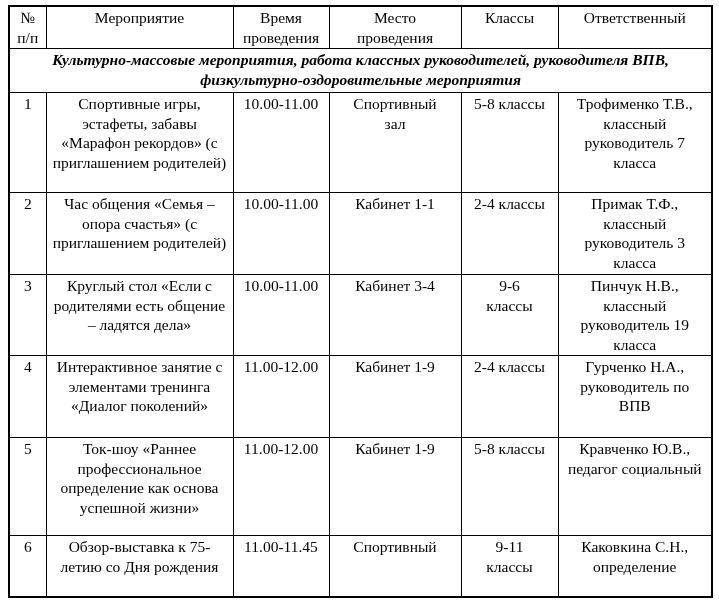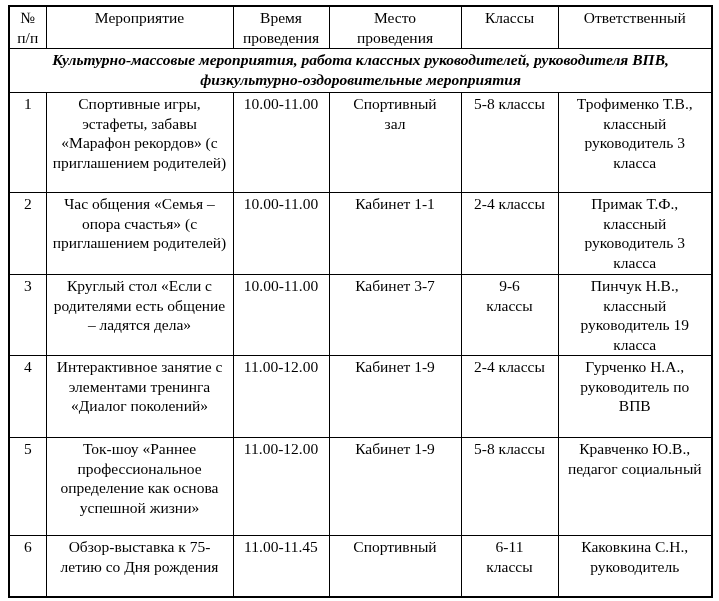--- a/index.html
+++ b/index.html
@@ -80,35 +80,35 @@
       <tr class="section-row">
         <td class="section-cell" colspan="6">Культурно-массовые мероприятия, работа классных руководителей, руководителя ВПВ, физкультурно-оздоровительные мероприятия</td>
       </tr>
     <tr style="height: 100px;">
           <td>1</td>
           <td>Спортивные игры, эстафеты, забавы «Марафон рекордов» (с приглашением родителей)</td>
           <td>10.00-11.00</td>
           <td>Спортивный
 зал</td>
           <td>5-8 классы</td>
-          <td>Трофименко Т.В., классный руководитель 3 класса</td>
+          <td>Трофименко Т.В., классный руководитель 7 класса</td>
         </tr>
         <tr style="height: 82px;">
           <td>2</td>
           <td>Час общения «Семья – опора счастья» (с приглашением родителей)</td>
           <td>10.00-11.00</td>
           <td>Кабинет 1-1</td>
           <td>2-4 классы</td>
           <td>Примак Т.Ф., классный руководитель 3 класса</td>
         </tr>
         <tr style="height: 80px;">
           <td>3</td>
           <td>Круглый стол «Если с родителями есть общение – ладятся дела»</td>
           <td>10.00-11.00</td>
-          <td>Кабинет 3-7</td>
+          <td>Кабинет 3-4</td>
           <td>9-6
 классы</td>
           <td>Пинчук Н.В., классный руководитель 19 класса</td>
         </tr>
         <tr style="height: 82px;">
           <td>4</td>
           <td>Интерактивное занятие с элементами тренинга «Диалог поколений»</td>
           <td>11.00-12.00</td>
           <td>Кабинет 1-9</td>
           <td>2-4 классы</td>
@@ -120,19 +120,19 @@
           <td>11.00-12.00</td>
           <td>Кабинет 1-9</td>
           <td>5-8 классы</td>
           <td>Кравченко Ю.В., педагог социальный</td>
         </tr>
         <tr style="height: 61px;">
           <td>6</td>
           <td>Обзор-выставка к 75-летию со Дня рождения</td>
           <td>11.00-11.45</td>
           <td>Спортивный</td>
-          <td>6-11
+          <td>9-11
 классы</td>
-          <td>Каковкина С.Н., руководитель</td>
+          <td>Каковкина С.Н., определение</td>
         </tr>
       </tbody>
   </table>
 </div>
 
 </body></html>

